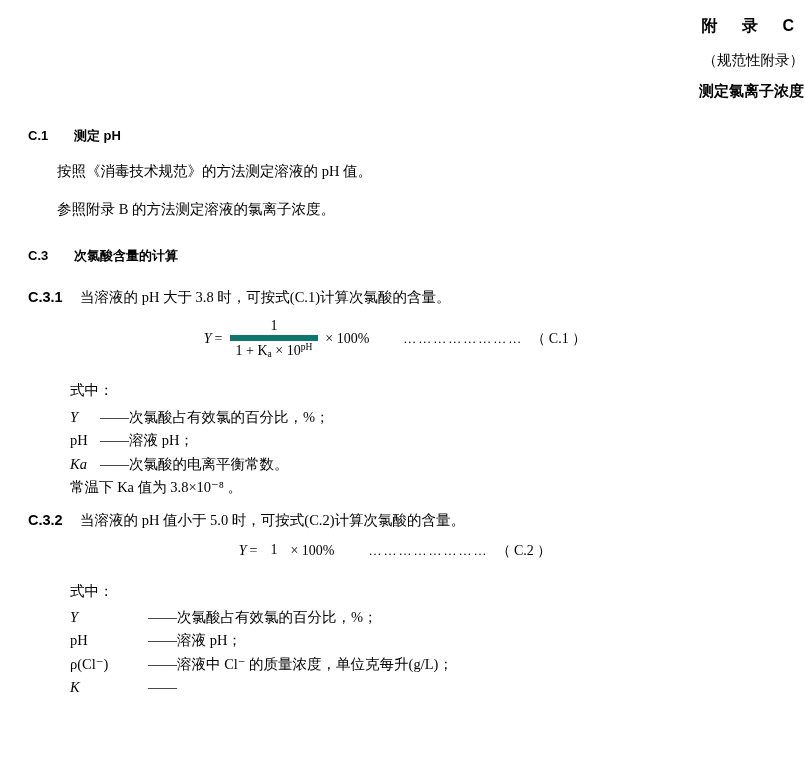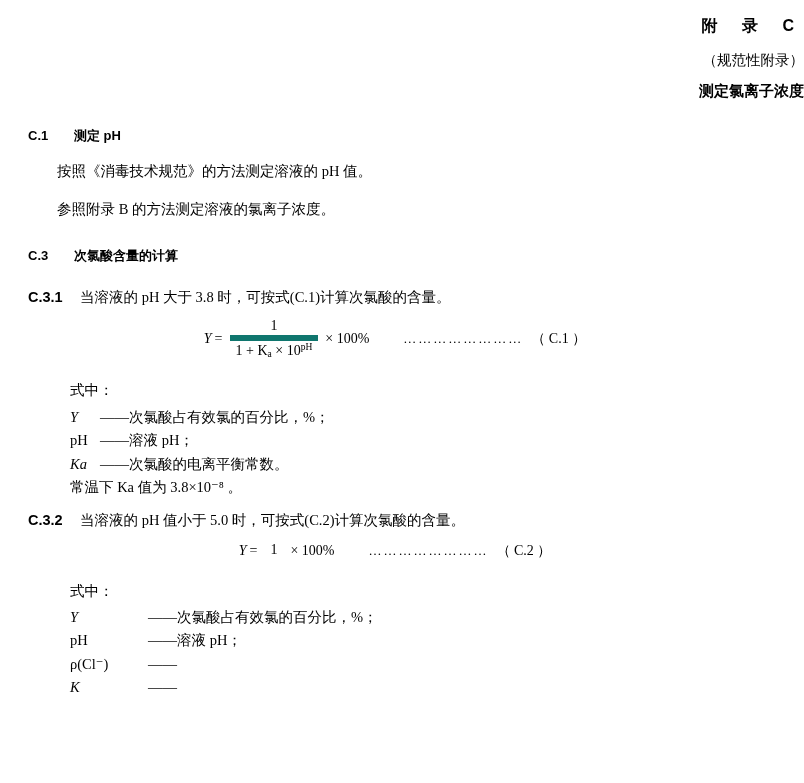--- a/index.html
+++ b/index.html
@@ -233,20 +233,21 @@
         <span class="txt">次氯酸占有效氯的百分比，%；</span>
       </div>
       <div class="defrow">
         <span class="sym wide">pH</span>
         <span class="dash">——</span>
         <span class="txt">溶液 pH；</span>
       </div>
       <div class="defrow">
         <span class="sym wide">ρ(Cl⁻)</span>
         <span class="dash">——</span>
+        <span class="txt">溶液中 Cl⁻ 的质量浓度，单位克每升(g/L)；</span>
       </div>
       <div class="defrow">
         <span class="sym wide ital">K</span>
         <span class="dash">——</span>
       </div>
     </div>
 
   </div>
 </div>
 

